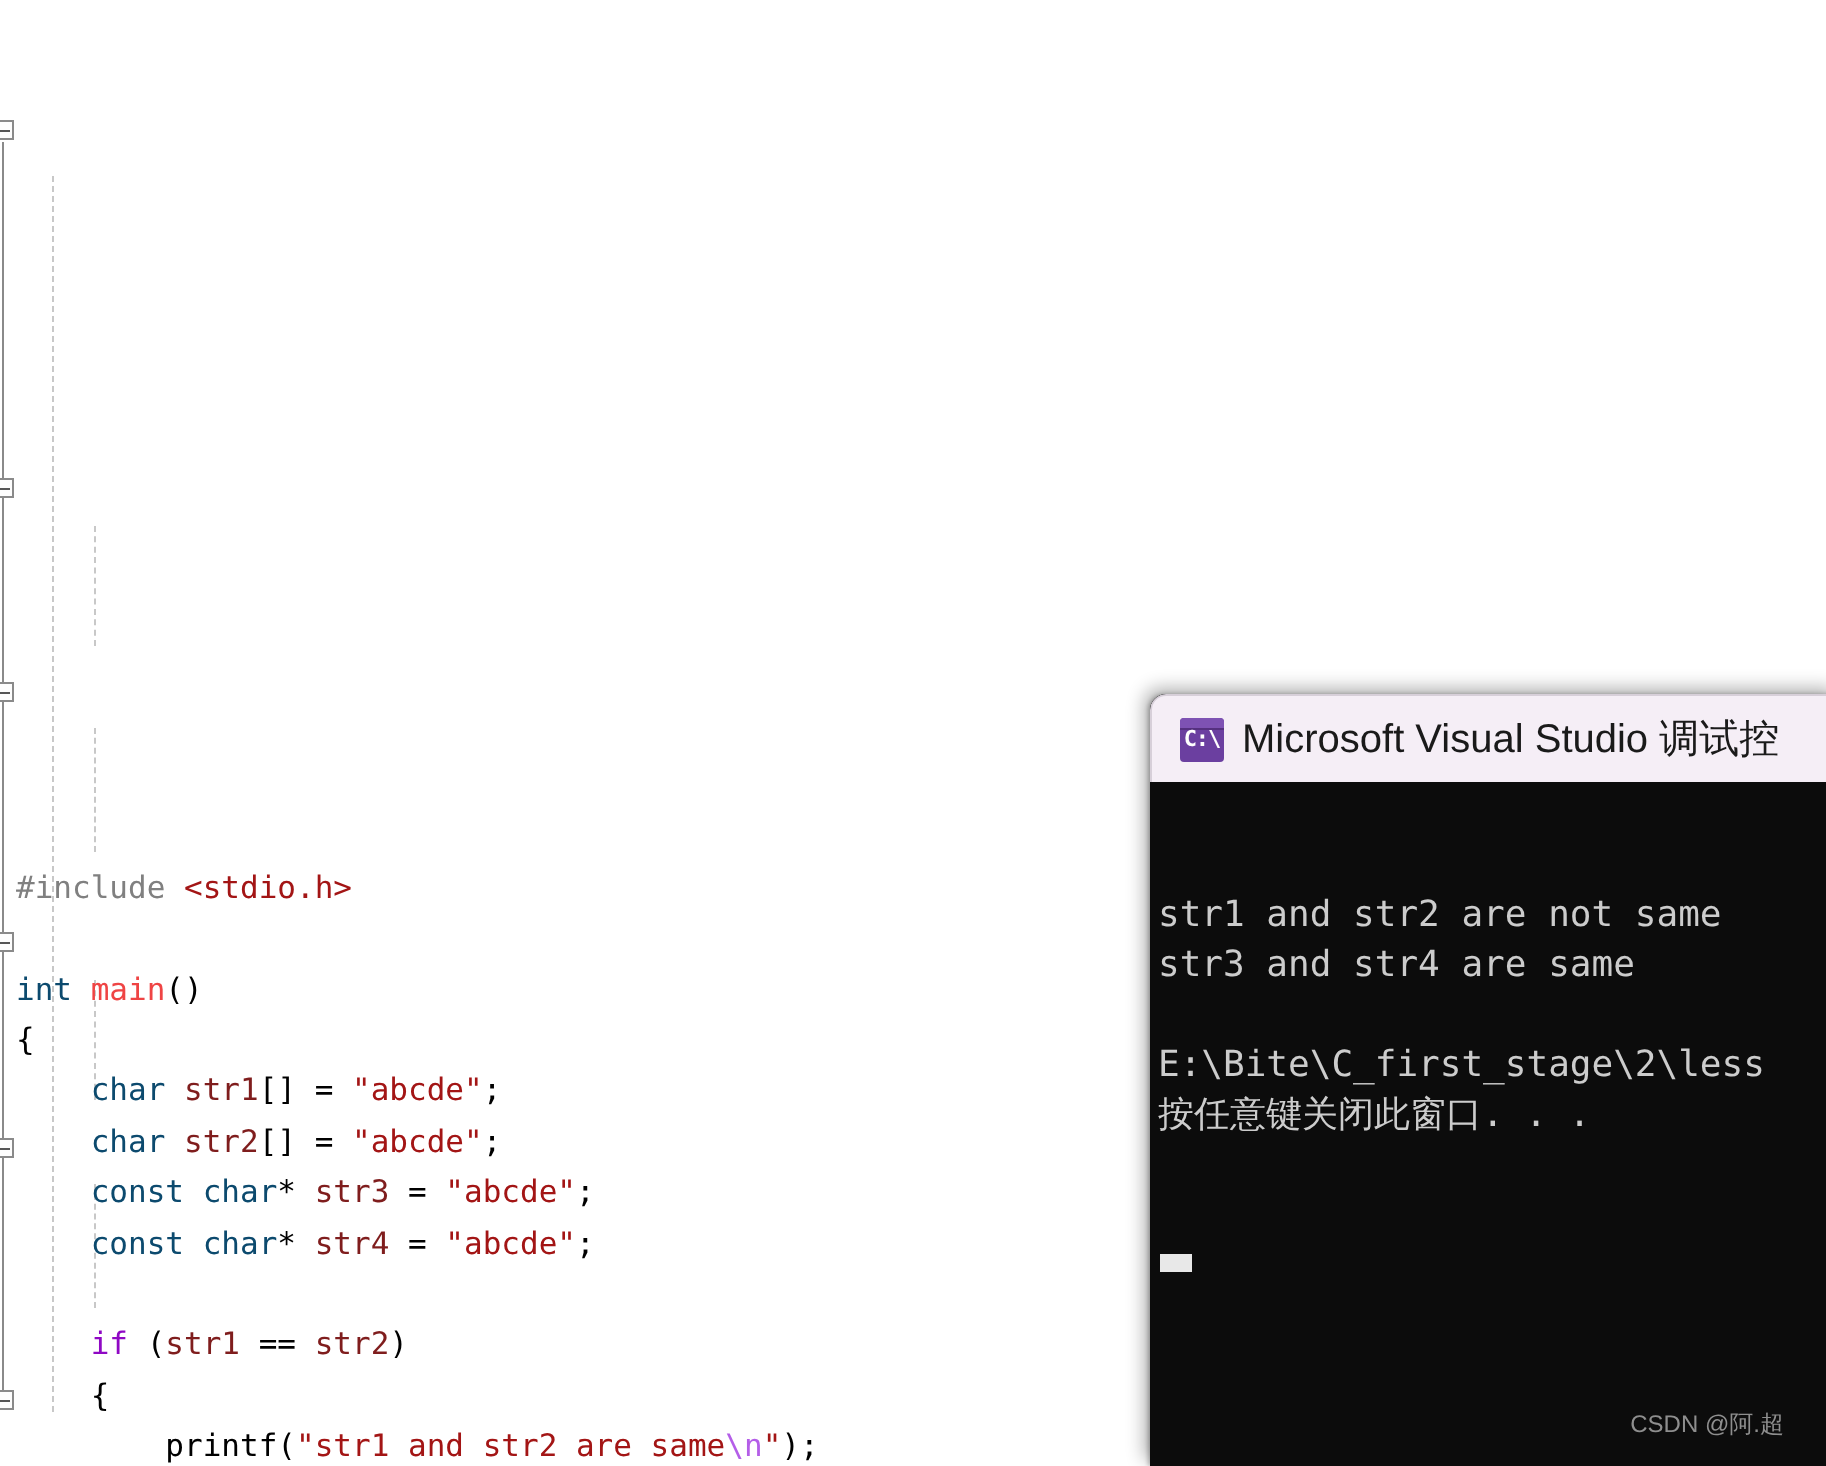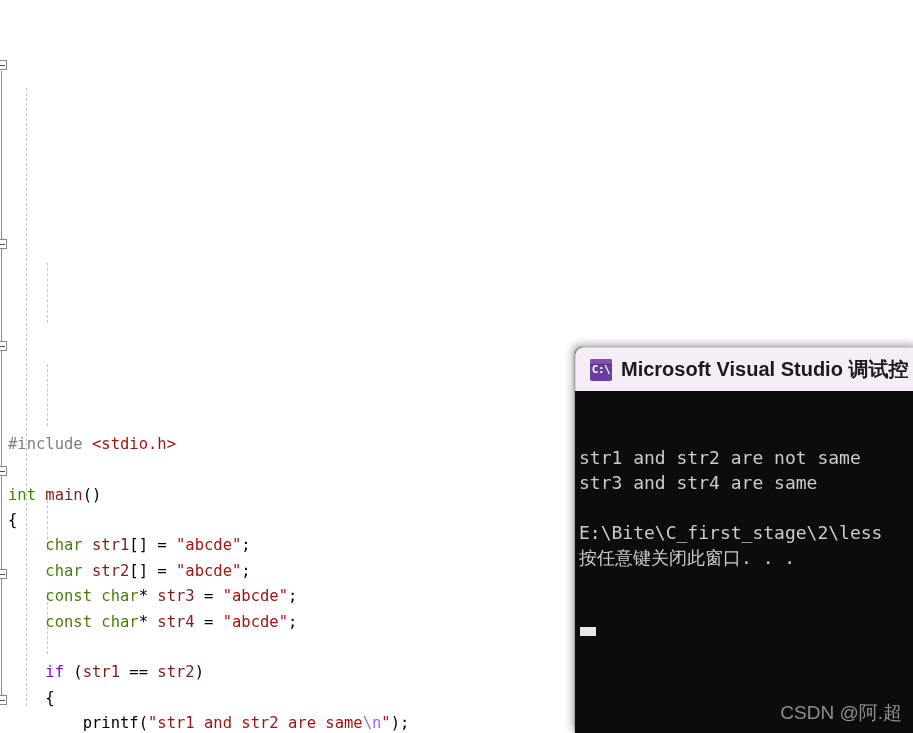--- a/index.html
+++ b/index.html
@@ -65,23 +65,23 @@
   .fold-line {
     position: absolute;
     left: 1px;
     width: 0; height: 0;
     border-left: 1px solid #8a8a8a;
   }
 
   
   .t-pre   { color: #808080; }
   .t-inc   { color: #a31515; }
-  .t-kw    { color: #4d7c0f; }
+  .t-kw    { color: #0c4a6e; }
   .t-ctl   { color: #8f08c4; }
-  .t-id    { color: #7f1d1d; }
+  .t-id    { color: #ef4444; }
   .t-var   { color: #7f1d1d; }
   .t-fn    { color: #000000; }
   .t-str   { color: #a31515; }
   .t-esc   { color: #b45ee8; }
   .t-plain { color: #000000; }
 
   
   #console-window {
     position: absolute;
     left: 575px;
@@ -128,21 +128,20 @@
     font-size: 11px;
     font-weight: bold;
     letter-spacing: -0.5px;
   }
   #console-title-text {
     font-family: "Liberation Sans", "DejaVu Sans", sans-serif;
     font-size: 20px;
     color: #1a1a1a;
     white-space: nowrap;
     overflow: hidden;
-    font-weight: bold;
   }
   #console-body {
     position: relative;
     background: #0c0c0c;
     height: 342px;
     padding: 4px 0 0 4px;
     box-sizing: border-box;
     font-family: "DejaVu Sans Mono", "Liberation Mono", monospace;
     font-size: 18px;
     line-height: 25px;
@@ -154,25 +153,25 @@
   .con-blank { height: 25px; }
   #console-cursor {
     width: 16px;
     height: 9px;
     background: #e8e8e8;
     margin-top: 7px;
     margin-left: 1px;
   }
   #watermark {
     position: absolute;
-    right: 18px;
+    right: 28px;
     bottom: 8px;
     color: #8e8e8e;
     font-family: "Liberation Sans", "DejaVu Sans", sans-serif;
-    font-size: 19px;
+    font-size: 12px;
     white-space: nowrap;
   }
   
   #console-left-edge {
     position: absolute;
     left: 0; top: 44px;
     width: 5px; height: 342px;
     background: linear-gradient(to right, #b9b9b9, #d8d8d8 55%, #3a3a3a 100%);
   }
 </style>

